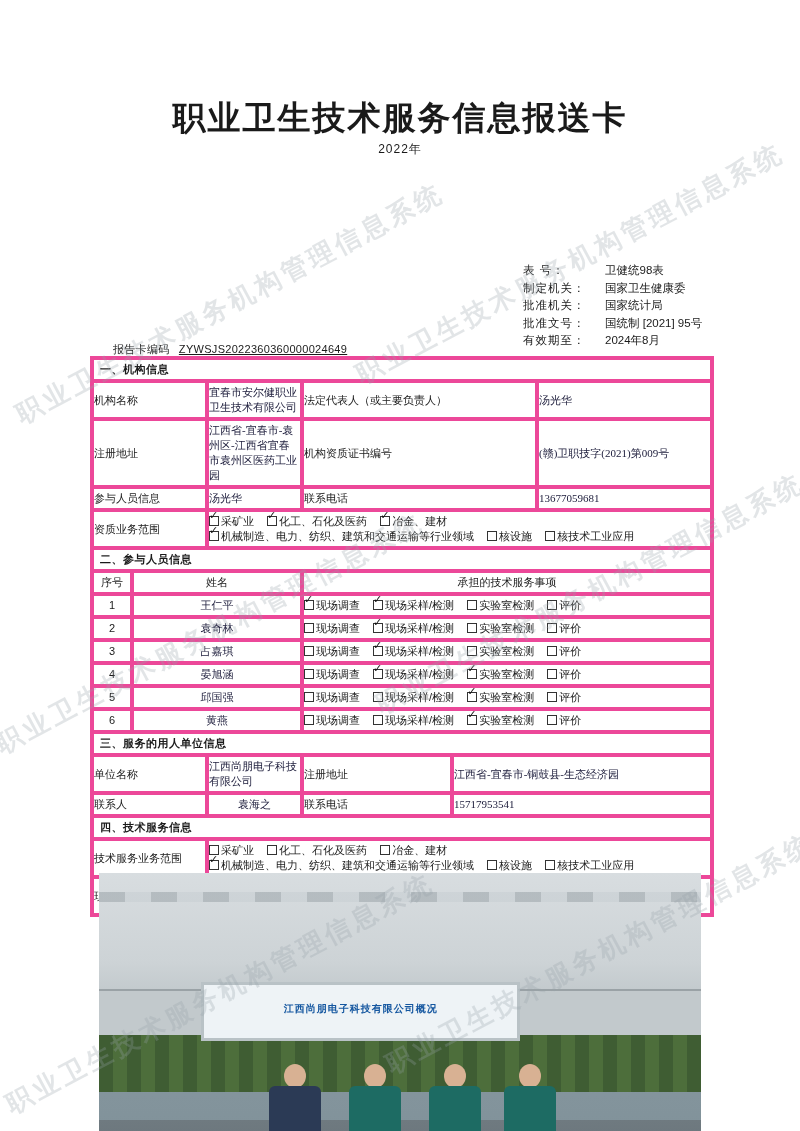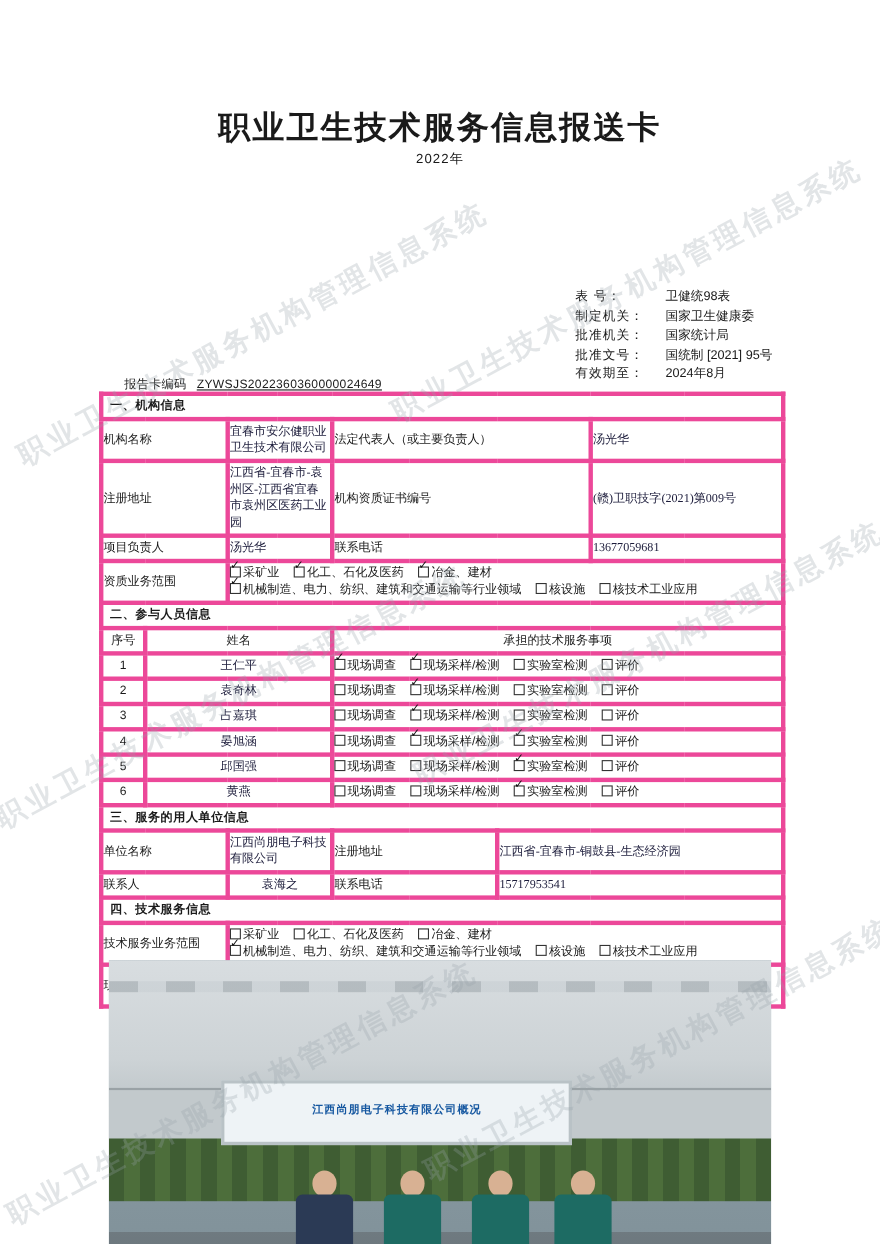--- a/index.html
+++ b/index.html
@@ -24,21 +24,21 @@
     font-weight:bold;
     letter-spacing:4px;
     transform:rotate(-28deg);
     white-space:nowrap;
     pointer-events:none;
     user-select:none;
     z-index:5;
   }
   .title{
     text-align:center;
-    font-size:29px;
+    font-size:33px;
     font-weight:bold;
     letter-spacing:2px;
     margin-top:96px;
     font-family:"Liberation Serif","DejaVu Serif",serif;
   }
   .subtitle{
     text-align:center;
     font-size:12px;
     letter-spacing:1px;
   }
@@ -199,21 +199,21 @@
       <td class="lbl" colspan="3">法定代表人（或主要负责人）</td>
       <td colspan="2" class="hand">汤光华</td>
     </tr>
     <tr>
       <td class="lbl" colspan="2">注册地址</td>
       <td colspan="2" class="hand">江西省-宜春市-袁州区-江西省宜春市袁州区医药工业园</td>
       <td class="lbl" colspan="3">机构资质证书编号</td>
       <td colspan="2" class="hand">(赣)卫职技字(2021)第009号</td>
     </tr>
     <tr>
-      <td class="lbl" colspan="2">项目负责人</td>
+      <td class="lbl" colspan="2">参与人员信息</td>
       <td colspan="2" class="hand">汤光华</td>
       <td class="lbl" colspan="3">联系电话</td>
       <td colspan="2" class="hand">13677059681</td>
     </tr>
     <tr>
       <td class="lbl" colspan="2">资质业务范围</td>
       <td colspan="7">
         <span class="cb"><i class="box chk"></i><span>采矿业</span></span>
         <span class="cb"><i class="box chk"></i><span>化工、石化及医药</span></span>
         <span class="cb"><i class="box chk"></i><span>冶金、建材</span></span>

